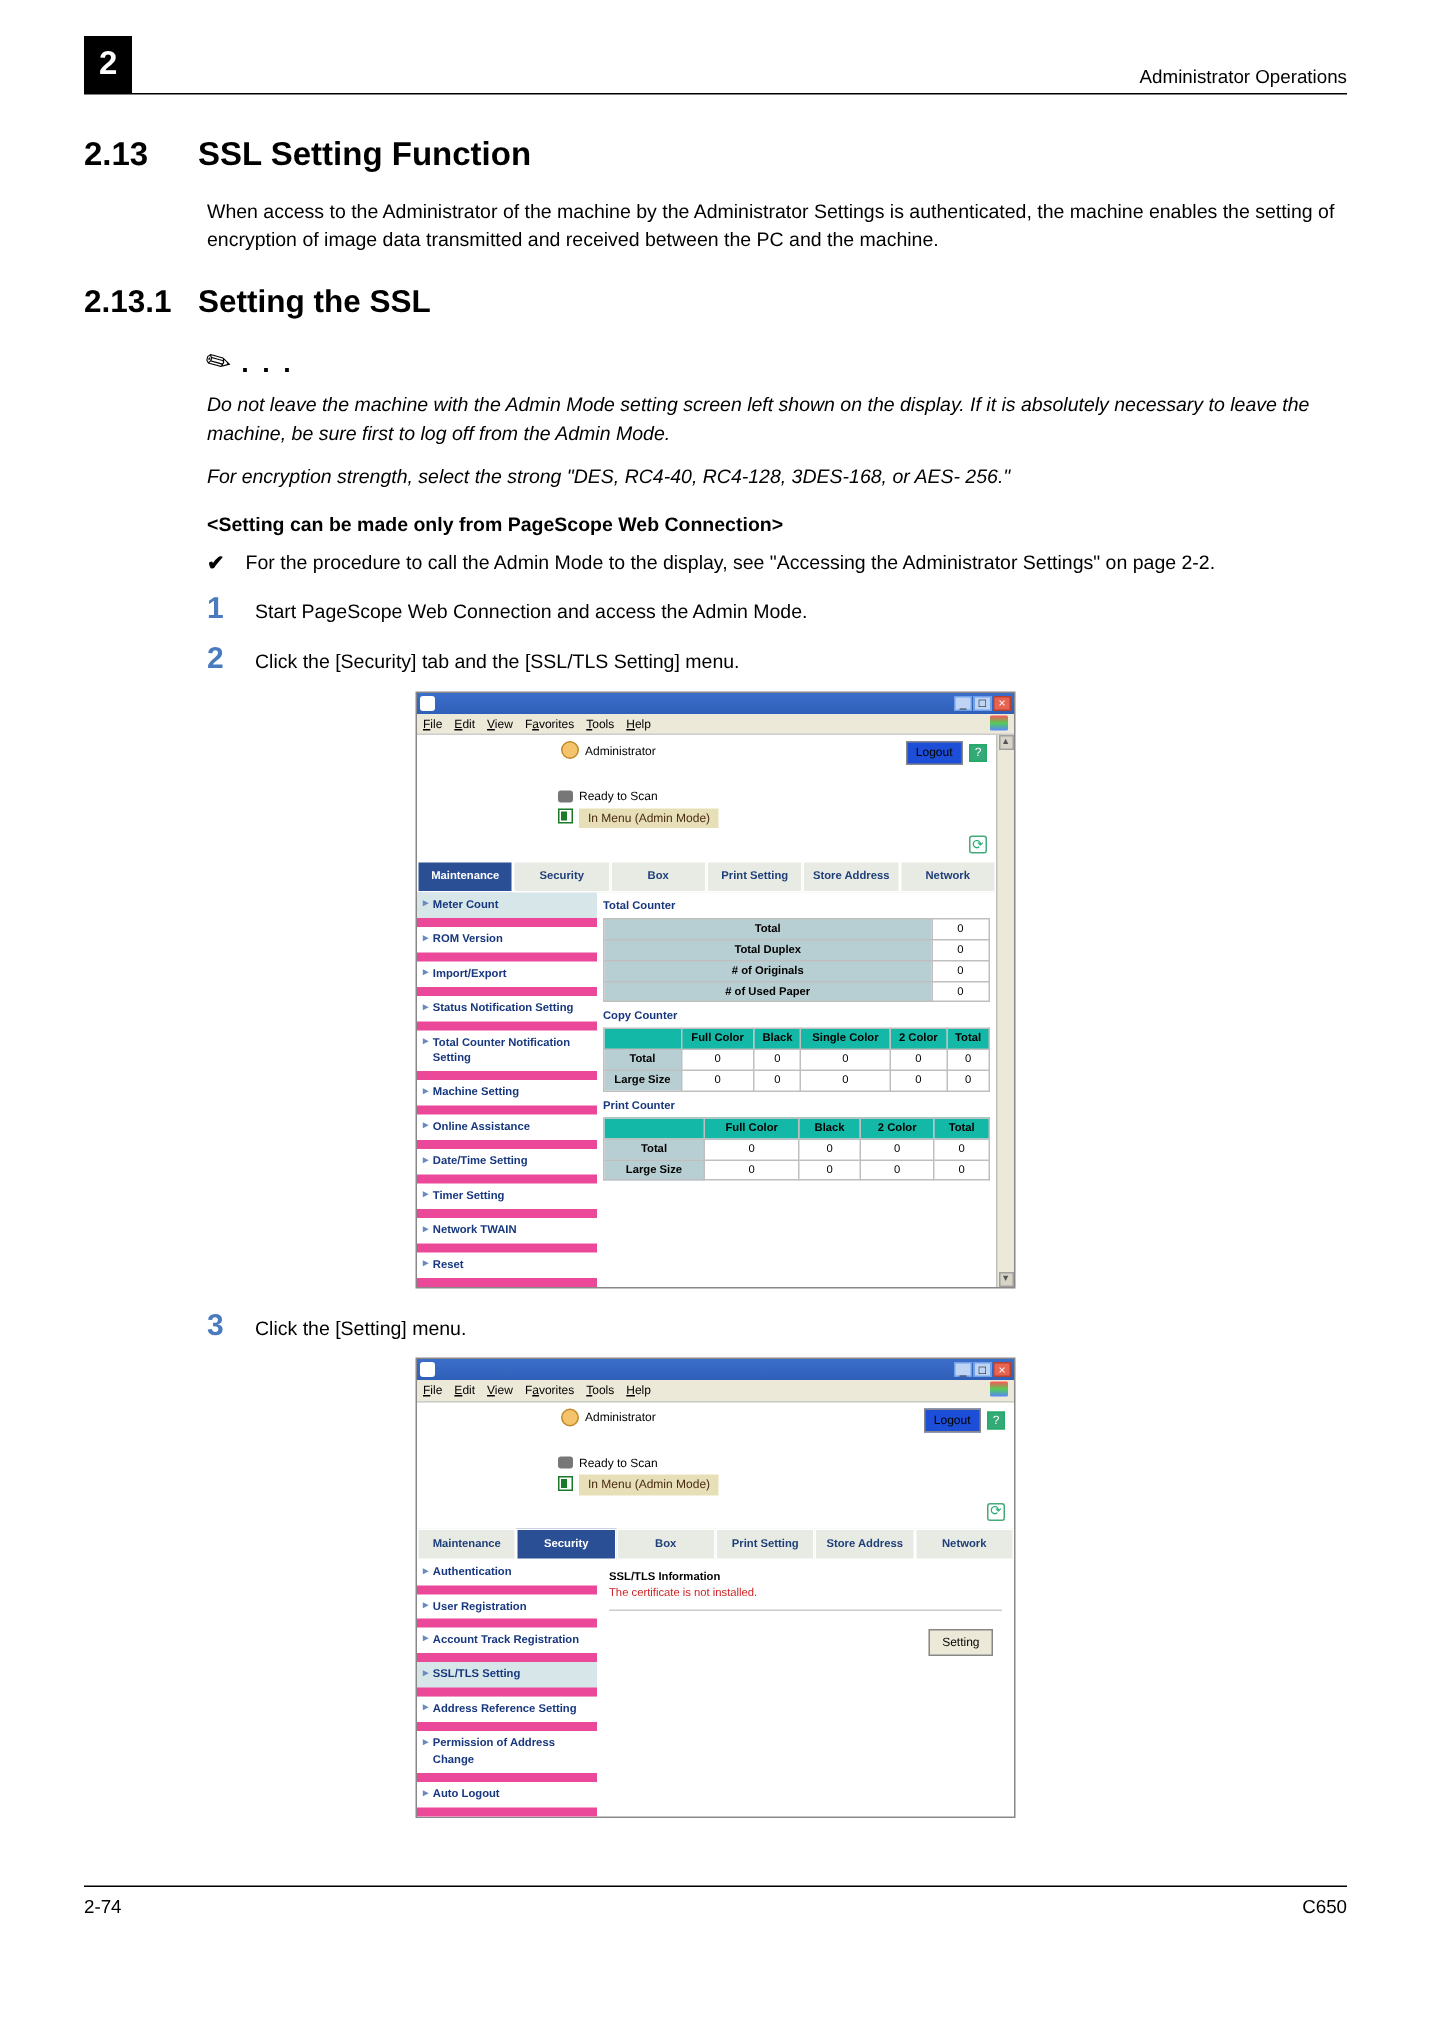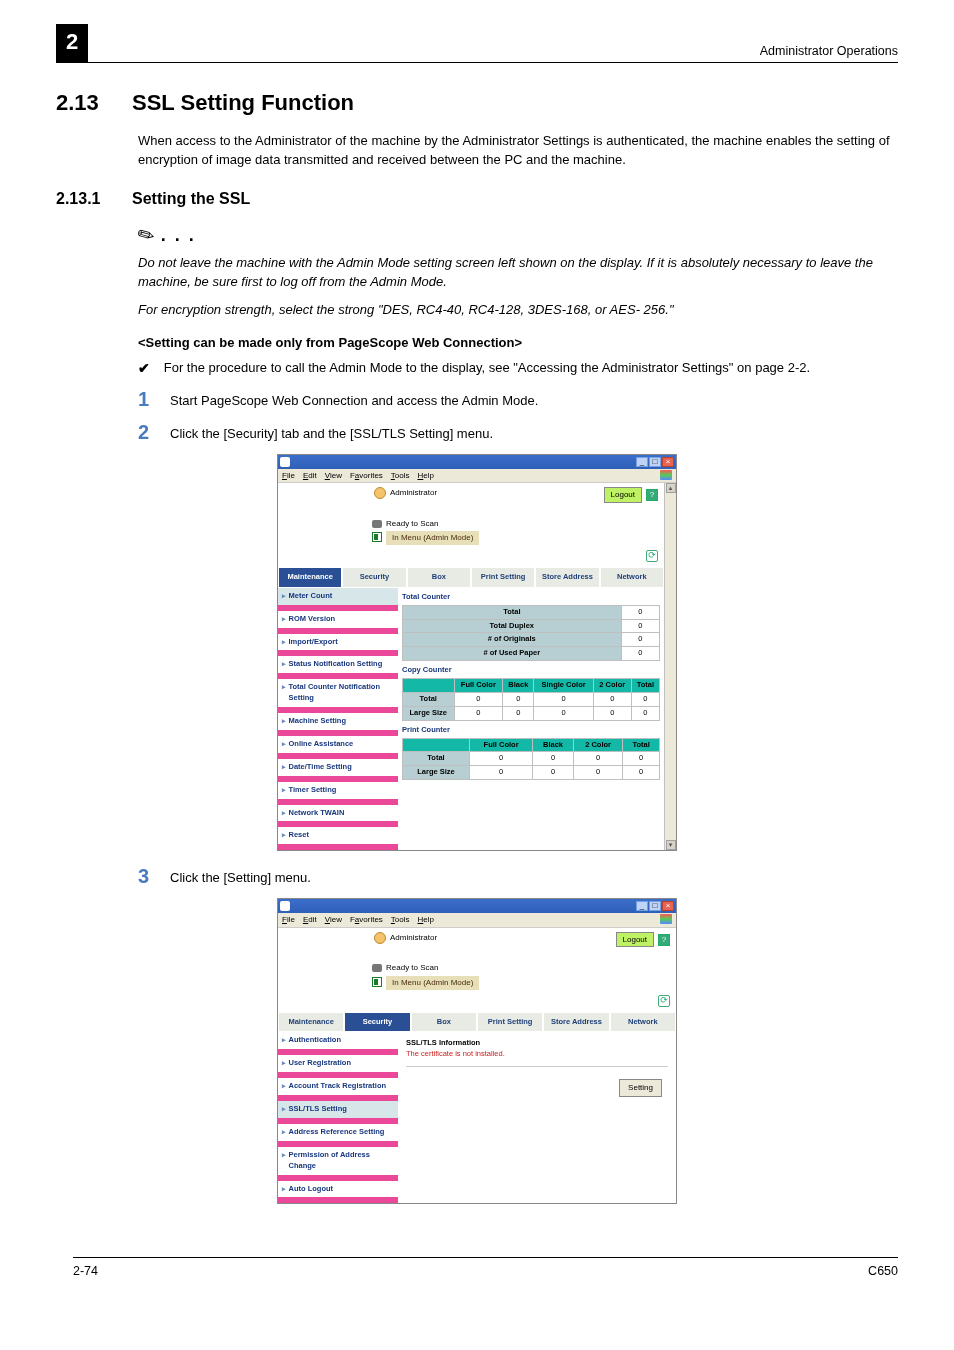--- a/index.html
+++ b/index.html
@@ -40,21 +40,21 @@
     padding-bottom: 2px;
   }
   h1.section-title {
     font-size: 22px;
     font-weight: bold;
     margin: 24px 0 8px 0;
   }
   h1.section-title .secnum { display:inline-block; width:76px; }
   .body-indent { margin-left: 82px; }
   h2.subsection {
-    font-size: 16px;
+    font-size: 21px;
     font-weight: bold;
     margin: 18px 0 10px 0;
   }
   h2.subsection .subnum { display:inline-block; width:76px; }
   .note-block { margin-left: 82px; margin-top:10px; }
   .note-icon-row { display:flex; align-items:center; gap:6px; font-size:18px; }
   .note-icon { transform: rotate(-30deg); display:inline-block; font-size:20px; }
   .note-label { font-weight:bold; font-size:13px; margin-top:2px; }
   .note-text { font-style: italic; margin:4px 0 10px 0; }
   .bold-heading { font-weight:bold; margin:14px 0 6px 0; }
@@ -89,21 +89,21 @@
   .scroll-controls { width:12px; background:#ece9d8; border-left:1px solid #c0c0c0; display:flex; flex-direction:column; justify-content:space-between; align-items:center; font-size:7px; color:#555;}
   .scroll-btn { width:10px;height:10px;background:#d7d3c6;border:1px solid #a0a0a0;display:flex;align-items:center;justify-content:center;}
   .content-row { display:flex; }
   .content-main { flex:1; }
   .admin-head {
     display:flex; justify-content:space-between; align-items:flex-start; padding:4px 6px 2px 6px;gap:26px;
   }
   .admin-left { display:flex; align-items:center; gap:4px; margin-left:90px;}
   .admin-user-icon { width:12px;height:12px;border-radius:50%;background:#f5c36b;border:1px solid #c08a2a; }
   .admin-right { display:flex; align-items:center; gap:4px; }
-  .logout-btn { background:#bef264;border:1px solid #888;padding:1px 6px;font-size:8px; }
+  .logout-btn { background:#1d4ed8;border:1px solid #888;padding:1px 6px;font-size:8px; }
   .help-icon { width:12px;height:12px;background:#3a7; color:#fff; display:flex;align-items:center;justify-content:center;font-size:8px;border:1px solid #2a6; }
   .status-block { margin-left:94px; padding:2px 6px 4px 0;margin-top:11px; }
   .status-row { display:flex; align-items:center; gap:4px; }
   .printer-icon { width:10px;height:8px;background:#777;border-radius:2px; }
   .doc-icon { width:10px;height:10px;background:linear-gradient(#fff,#fff);border:1px solid #1a7a27;position:relative; }
   .doc-icon::before{content:"";position:absolute;left:1px;top:1px;width:4px;height:6px;background:#1a7a27;}
   .menu-strip { background:#e6dfb8; color:#4a2c12; padding:1px 6px; display:inline-block; margin-top:2px;}
   .refresh-icon { width:12px;height:12px;border:1px solid #4a7;border-radius:2px;display:flex;align-items:center;justify-content:center;color:#2a7;font-size:9px;position:absolute;right:6px;}
   .refresh-row { position:relative; height:14px; display:flex; justify-content:flex-end; padding-right:8px; align-items:center;}
   .tabbar { display:flex; margin-top:4px; }
@@ -130,21 +130,21 @@
   table.data th { background:#14b8a6; color:#000; font-weight:bold; }
   table.data .rowlabel { background:#b7cfd2; font-weight:bold; }
   .ssl-info { margin:4px; }
   .ssl-info .lbl { font-weight:bold; color:#000; }
   .ssl-info .warn { color:#c22; }
   .setting-btn-row { display:flex; justify-content:flex-end; padding:6px 10px; }
   .setting-btn { background:#ece9d8;border:1px solid #888;padding:2px 8px;font-size:8px; }
   .footer {
     position:absolute;
     bottom:20px;
-    left:73px;
+    left:56px;
     right:56px;
     border-top:1px solid #000;
     display:flex;
     justify-content:space-between;
     font-size:12.5px;
     padding-top:4px;
   }
 </style>
 </head>
 <body>

